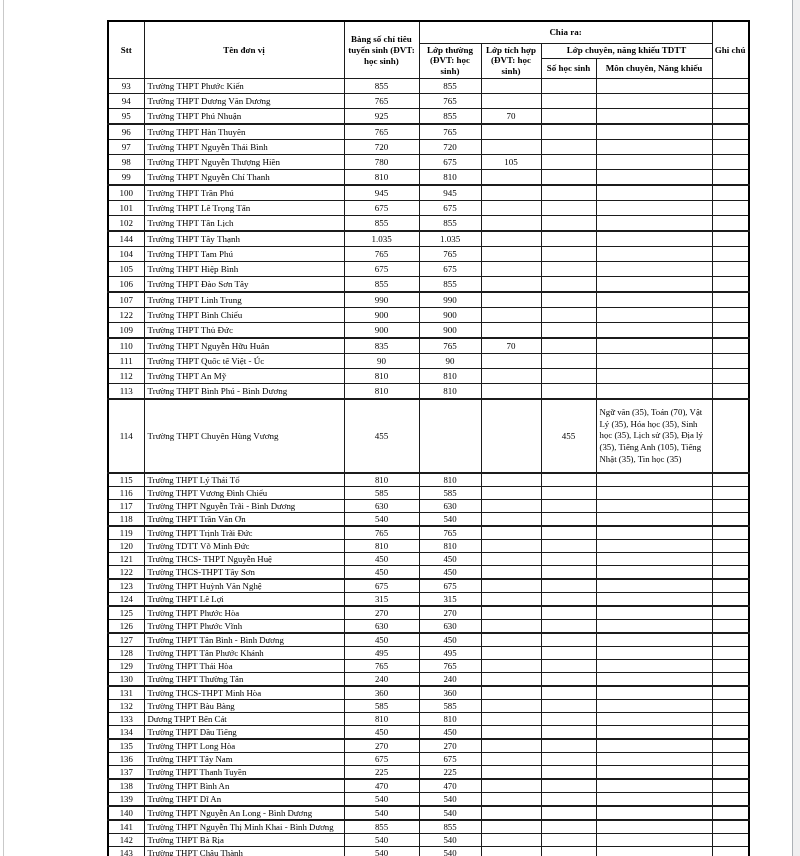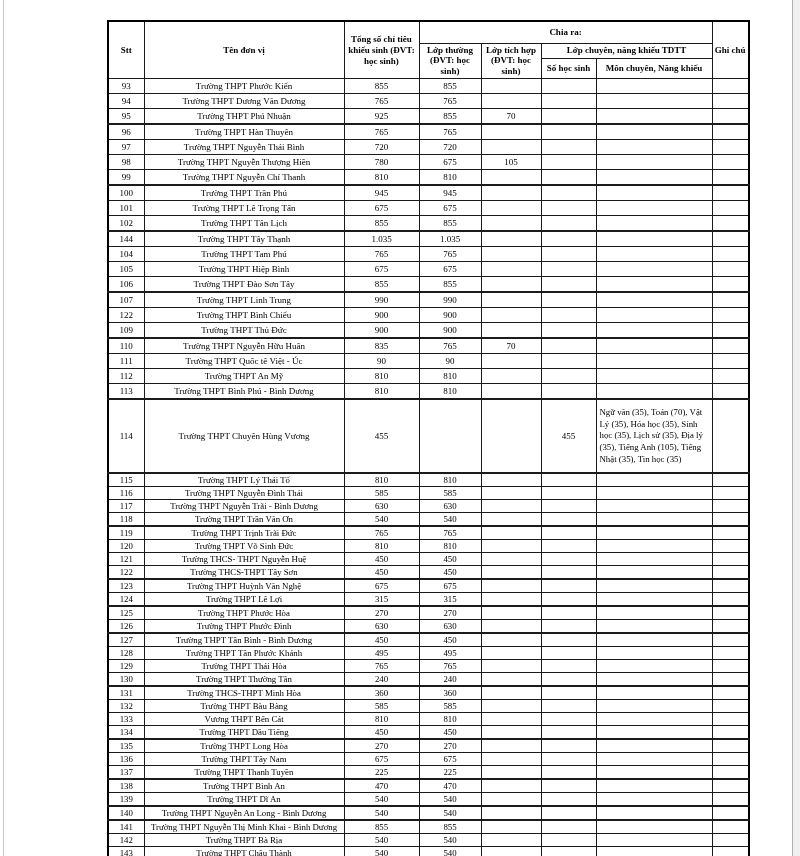--- a/index.html
+++ b/index.html
@@ -37,21 +37,21 @@
   col.c-reg{width:62px;}
   col.c-int{width:60px;}
   col.c-num{width:55px;}
   col.c-subj{width:116px;}
   col.c-note{width:37px;}
   tbody td{font-size:9px;line-height:1.15;}
   tbody tr.sec1 td{height:14px;}
   tbody tr.sec2 td{height:12px;font-size:8.8px;}
   tbody tr.special td{height:72px;}
   td.stt,td.num{text-align:center;}
-  td.name{text-align:center;white-space:nowrap;}
+  td.name{text-align:left;white-space:nowrap;}
   td.subj{text-align:left;font-size:8.8px;line-height:1.35;white-space:normal;}
   tr.thick td{border-bottom-width:2px;}
 </style>
 </head>
 <body>
 
 <div class="page-edge-left"></div>
 
 <div class="doc">
   <table>
@@ -62,21 +62,21 @@
         <col class="c-reg">
       <col class="c-int">
         <col class="c-num">
         <col class="c-subj">
         <col class="c-note">
     </colgroup>
     <thead>
       <tr class="h1">
         <th rowspan="3">Stt</th>
         <th rowspan="3">Tên đơn vị</th>
-        <th rowspan="3">Tổng số chỉ tiêu khiếu sinh (ĐVT: học sinh)</th>
+        <th rowspan="3">Bàng số chỉ tiêu tuyển sinh (ĐVT: học sinh)</th>
         <th colspan="4">Chia ra:</th>
         <th rowspan="3">Ghi chú</th>
       </tr>
       <tr class="h2">
         <th rowspan="2">Lớp thường (ĐVT: học sinh)</th>
         <th rowspan="2">Lớp tích hợp (ĐVT: học sinh)</th>
         <th colspan="2">Lớp chuyên, năng khiếu TDTT</th>
       </tr>
       <tr class="h3">
         <th>Số học sinh</th>
@@ -309,21 +309,21 @@
           <td class="name">Trường THPT Lý Thái Tổ</td>
           <td class="num">810</td>
           <td class="num">810</td>
           <td class="num"></td>
           <td class="num"></td>
           <td class="subj"></td>
           <td class="note"></td>
         </tr>
         <tr class="sec2">
           <td class="stt">116</td>
-          <td class="name">Trường THPT Nguyễn Đình Thái</td>
+          <td class="name">Trường THPT Vương Đình Chiểu</td>
           <td class="num">585</td>
           <td class="num">585</td>
           <td class="num"></td>
           <td class="num"></td>
           <td class="subj"></td>
           <td class="note"></td>
         </tr>
         <tr class="sec2">
           <td class="stt">117</td>
           <td class="name">Trường THPT Nguyễn Trãi  - Bình Dương</td>
@@ -349,21 +349,21 @@
           <td class="name">Trường THPT Trịnh Trãi Đức</td>
           <td class="num">765</td>
           <td class="num">765</td>
           <td class="num"></td>
           <td class="num"></td>
           <td class="subj"></td>
           <td class="note"></td>
         </tr>
         <tr class="sec2">
           <td class="stt">120</td>
-          <td class="name">Trường THPT Võ Sinh Đức</td>
+          <td class="name">Trường TDTT Võ Minh Đức</td>
           <td class="num">810</td>
           <td class="num">810</td>
           <td class="num"></td>
           <td class="num"></td>
           <td class="subj"></td>
           <td class="note"></td>
         </tr>
         <tr class="sec2">
           <td class="stt">121</td>
           <td class="name">Trường THCS- THPT Nguyễn Huệ</td>
@@ -409,21 +409,21 @@
           <td class="name">Trường THPT Phước Hòa</td>
           <td class="num">270</td>
           <td class="num">270</td>
           <td class="num"></td>
           <td class="num"></td>
           <td class="subj"></td>
           <td class="note"></td>
         </tr>
         <tr class="sec2 thick">
           <td class="stt">126</td>
-          <td class="name">Trường THPT Phước Đình</td>
+          <td class="name">Trường THPT Phước Vĩnh</td>
           <td class="num">630</td>
           <td class="num">630</td>
           <td class="num"></td>
           <td class="num"></td>
           <td class="subj"></td>
           <td class="note"></td>
         </tr>
         <tr class="sec2">
           <td class="stt">127</td>
           <td class="name">Trường THPT Tân Bình - Bình Dương</td>
@@ -479,21 +479,21 @@
           <td class="name">Trường THPT  Bàu Bàng</td>
           <td class="num">585</td>
           <td class="num">585</td>
           <td class="num"></td>
           <td class="num"></td>
           <td class="subj"></td>
           <td class="note"></td>
         </tr>
         <tr class="sec2">
           <td class="stt">133</td>
-          <td class="name">Vương THPT Bến Cát</td>
+          <td class="name">Dương THPT Bến Cát</td>
           <td class="num">810</td>
           <td class="num">810</td>
           <td class="num"></td>
           <td class="num"></td>
           <td class="subj"></td>
           <td class="note"></td>
         </tr>
         <tr class="sec2 thick">
           <td class="stt">134</td>
           <td class="name">Trường THPT Dầu Tiếng</td>

